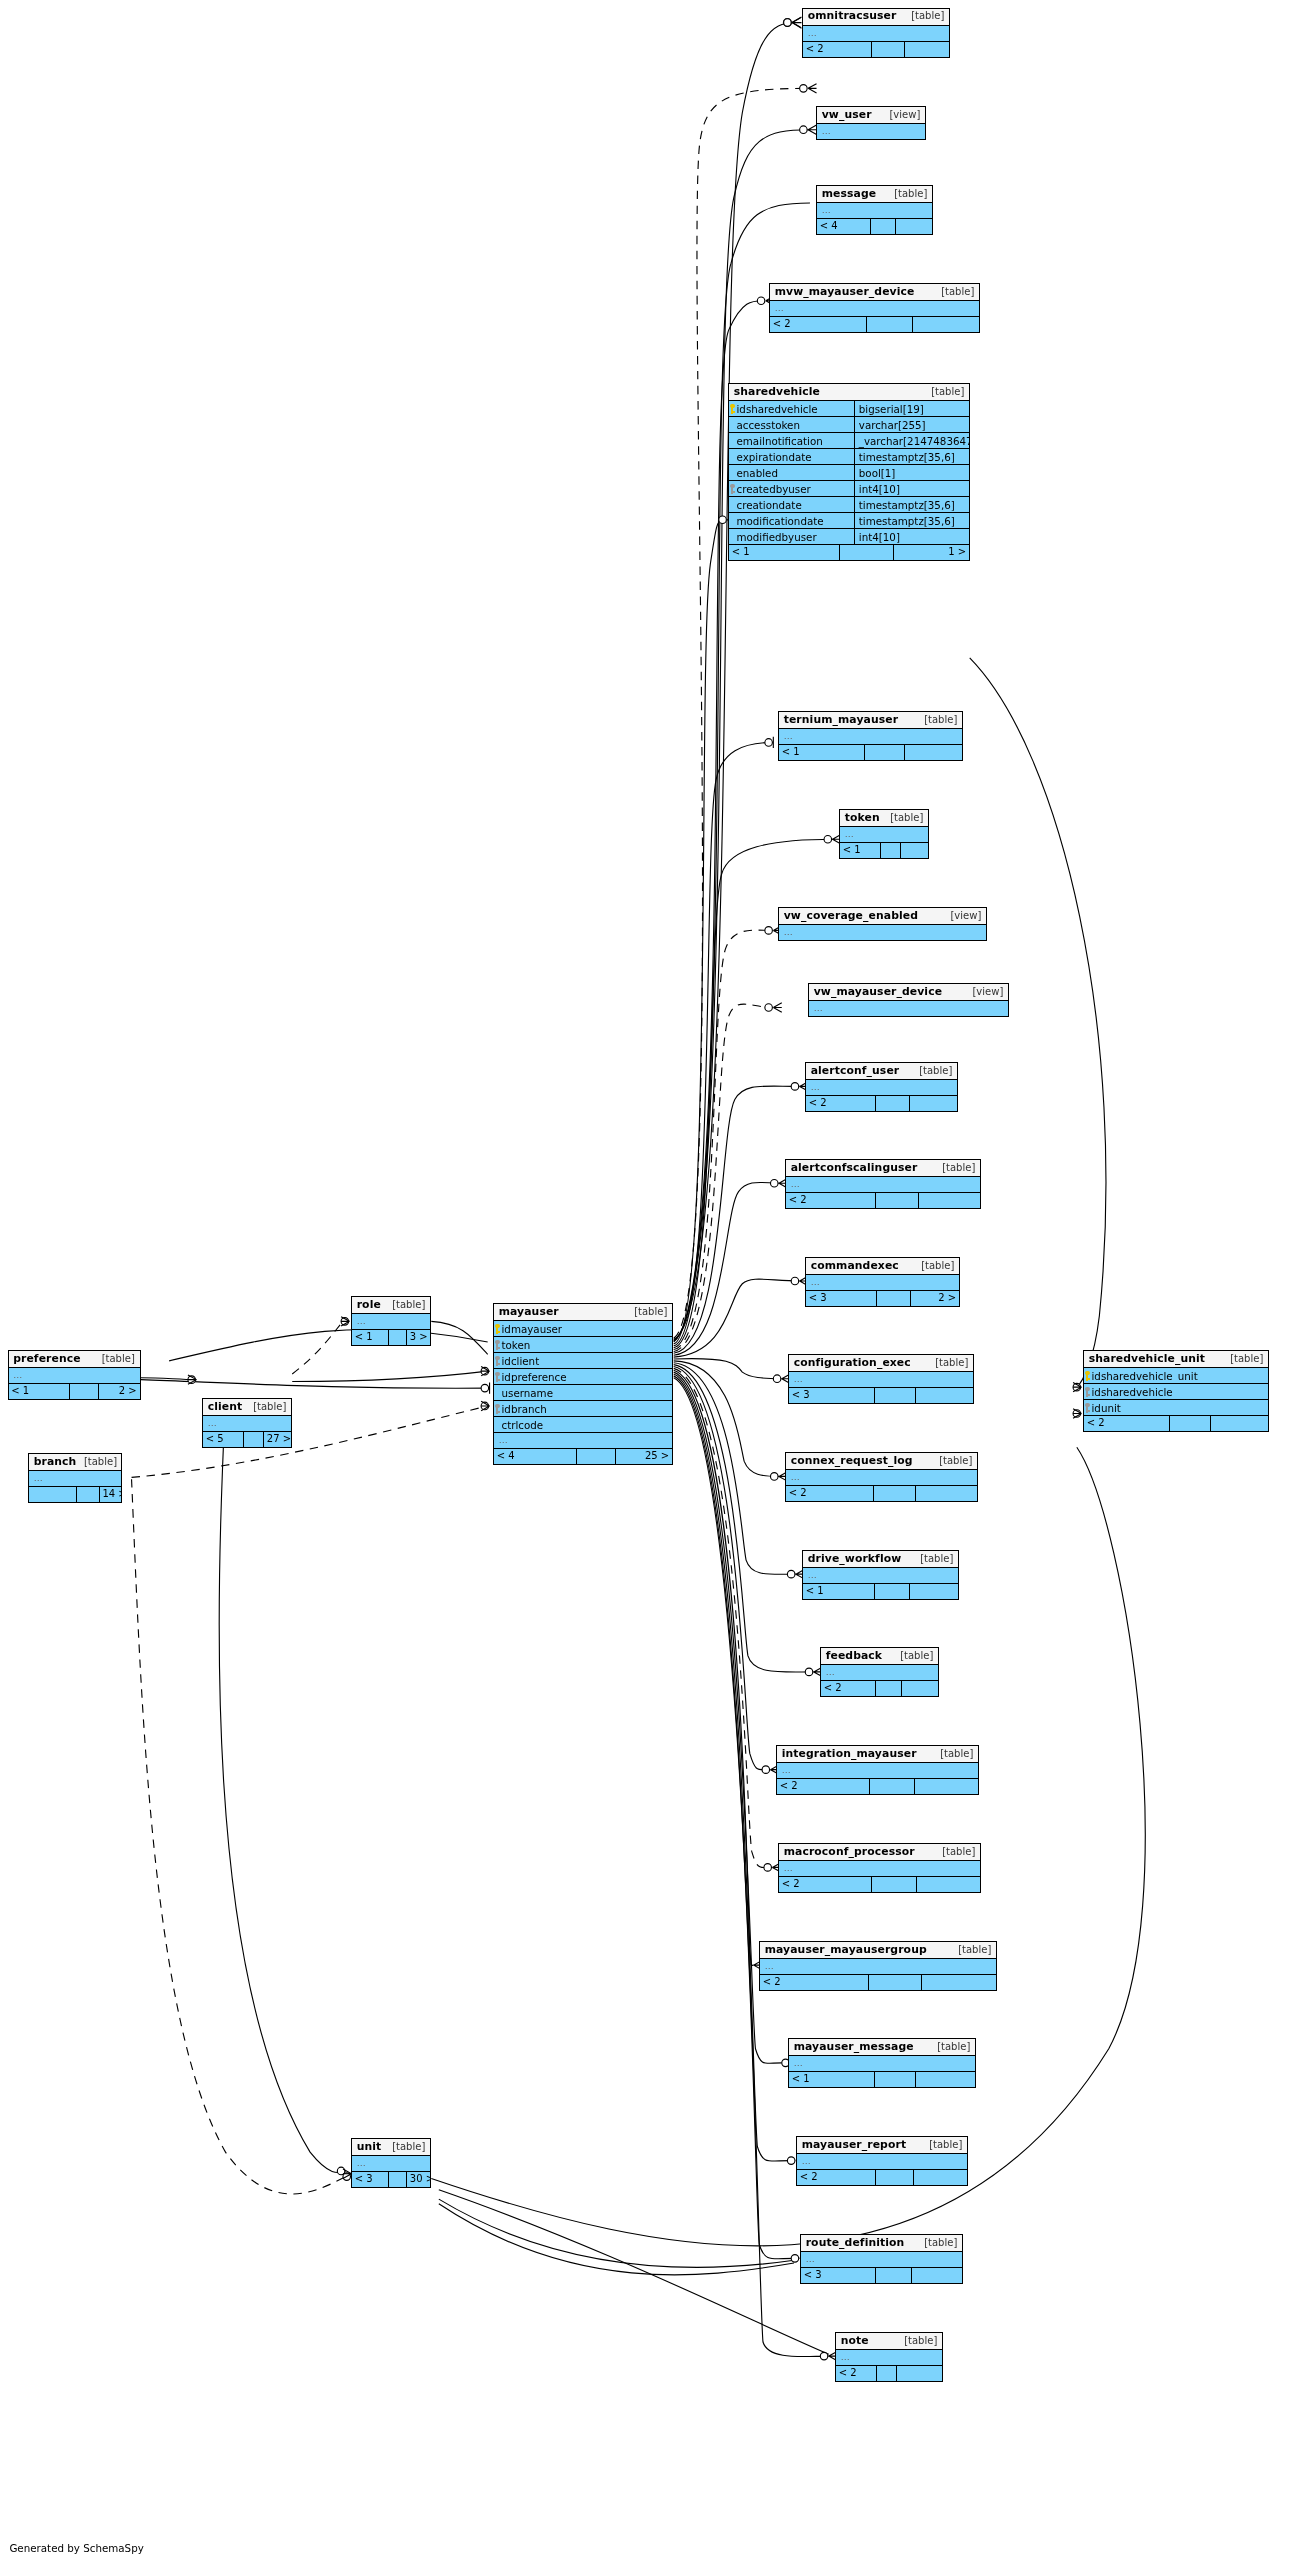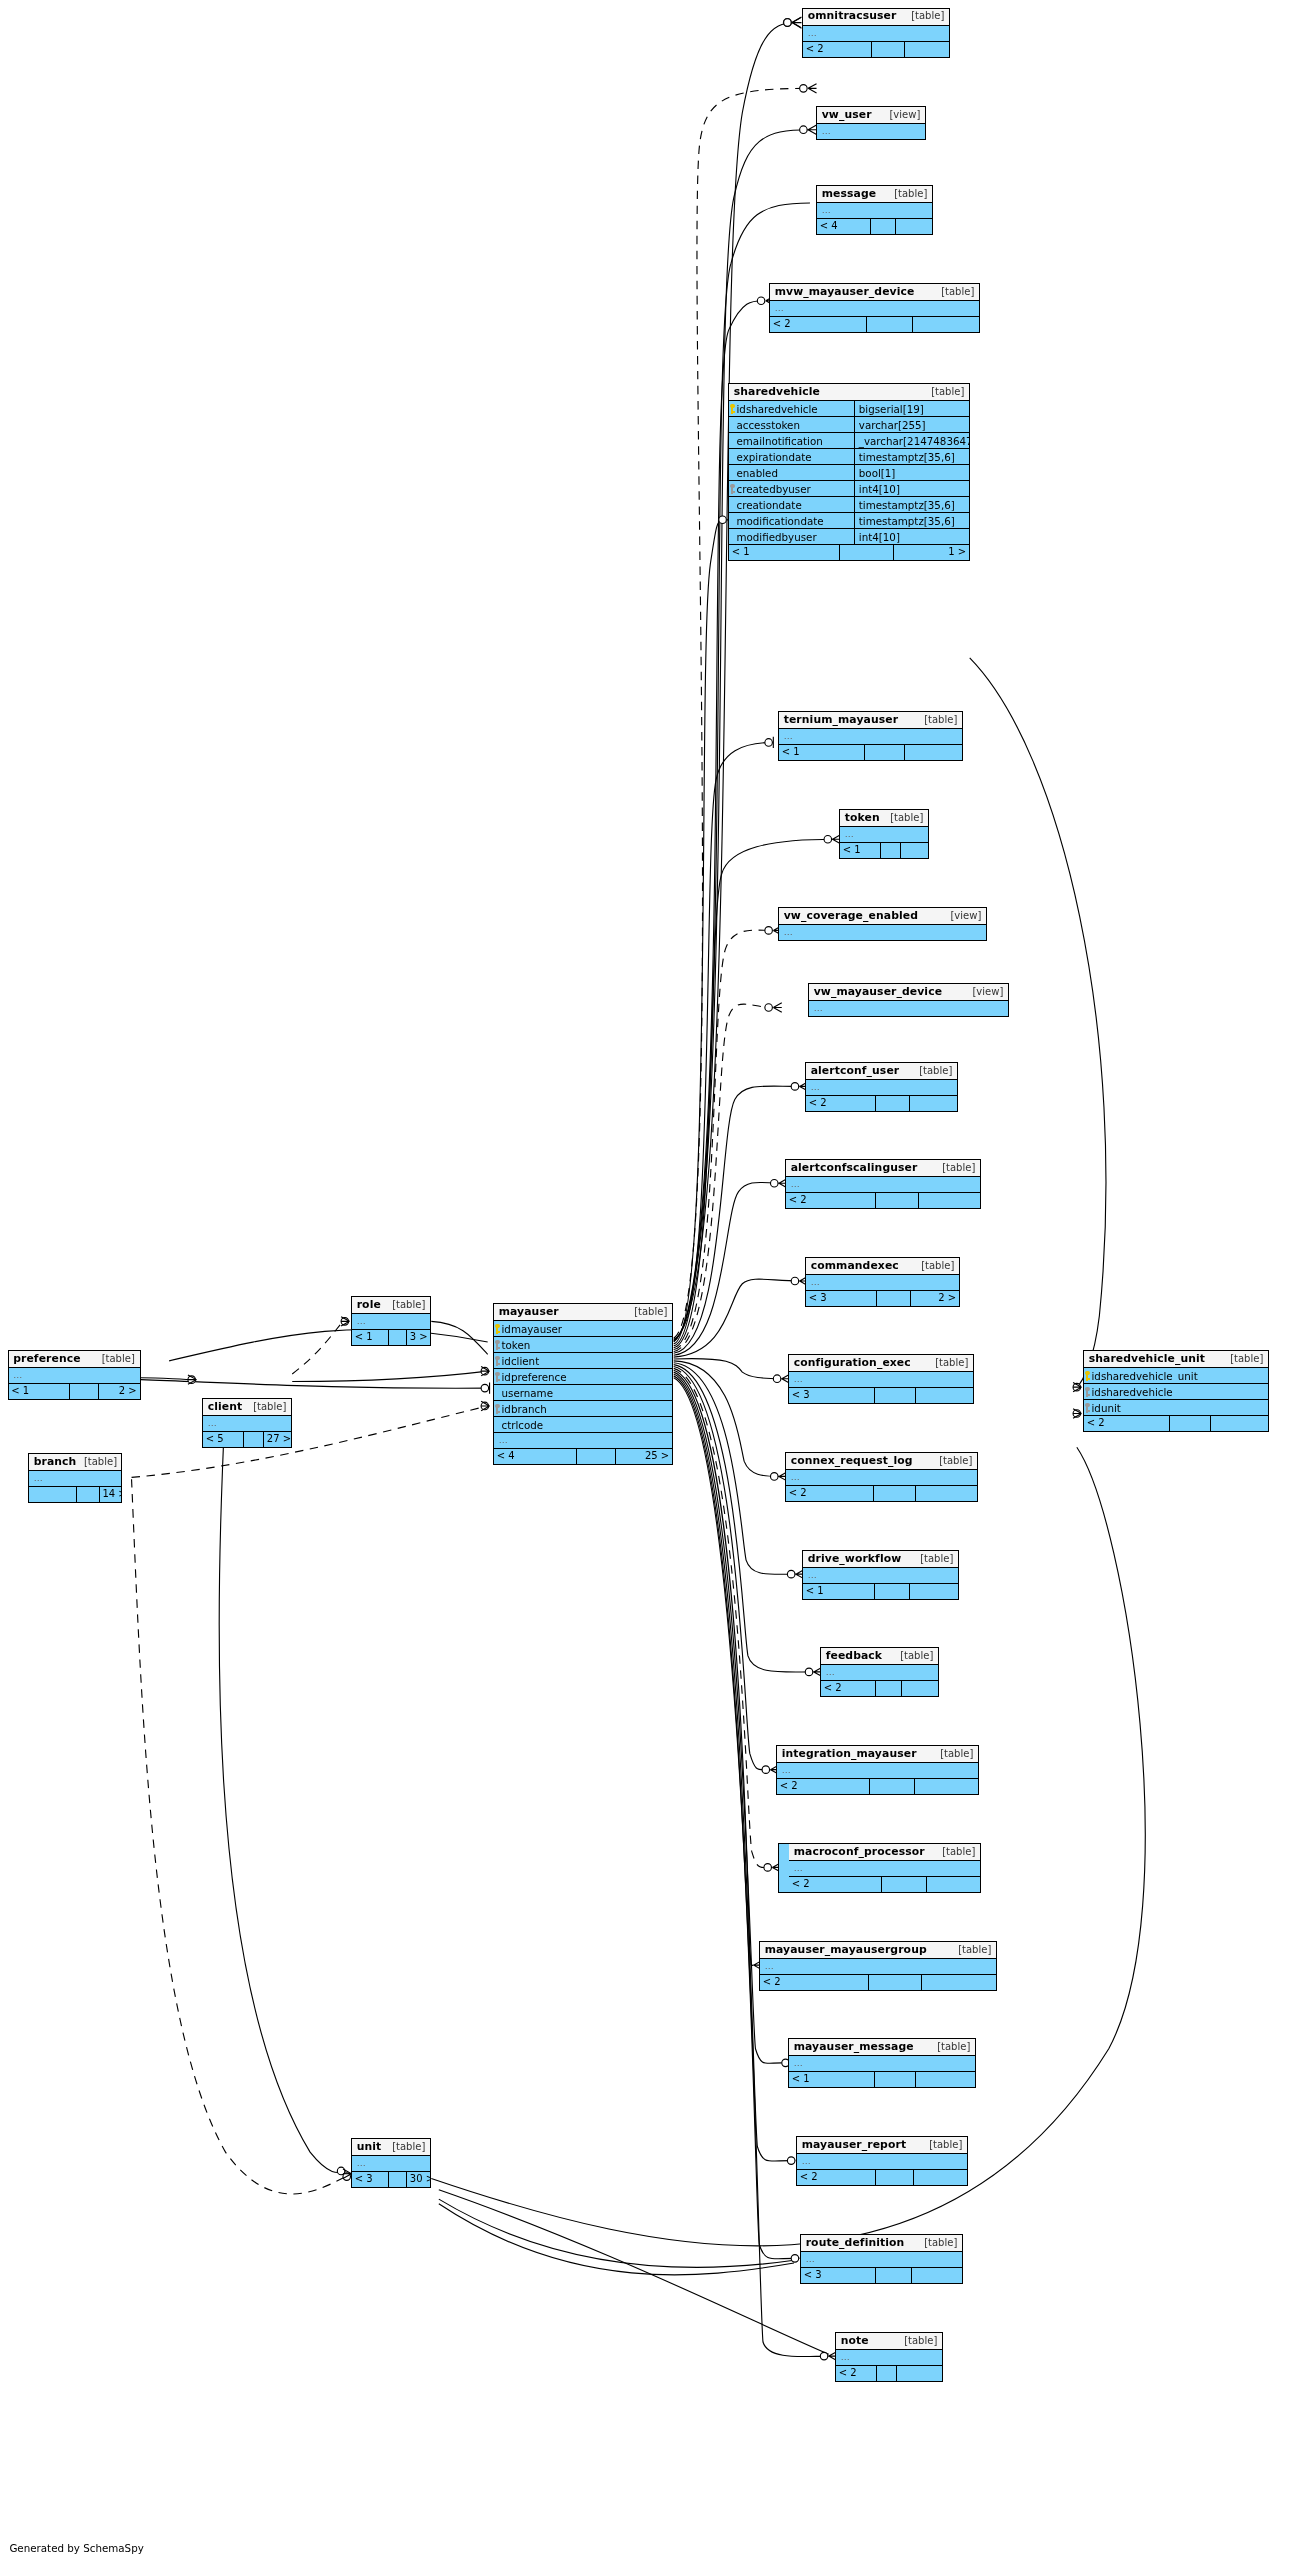--- a/index.html
+++ b/index.html
@@ -522,21 +522,21 @@
           <span class="tname">integration_mayauser</span>
           <span class="ttype">[table]</span>
         </div>
         <div class="rowdots">...</div>
         <div class="ftr">
           <span class="c left" style="width:93px">&lt; 2</span>
           <span class="c" style="width:45px"></span>
           <span class="c right" style="flex:1"></span>
         </div>
       </div>
-      <div class="tbl" style="left: 778px; top: 1843px; width: 203px; padding-left: 10px;">
+      <div class="tbl" style="left: 778px; top: 1843px; width: 203px;">
         <div class="hdr">
           <span class="tname">macroconf_processor</span>
           <span class="ttype">[table]</span>
         </div>
         <div class="rowdots">...</div>
         <div class="ftr">
           <span class="c left" style="width:93px">&lt; 2</span>
           <span class="c" style="width:45px"></span>
           <span class="c right" style="flex:1"></span>
         </div>

